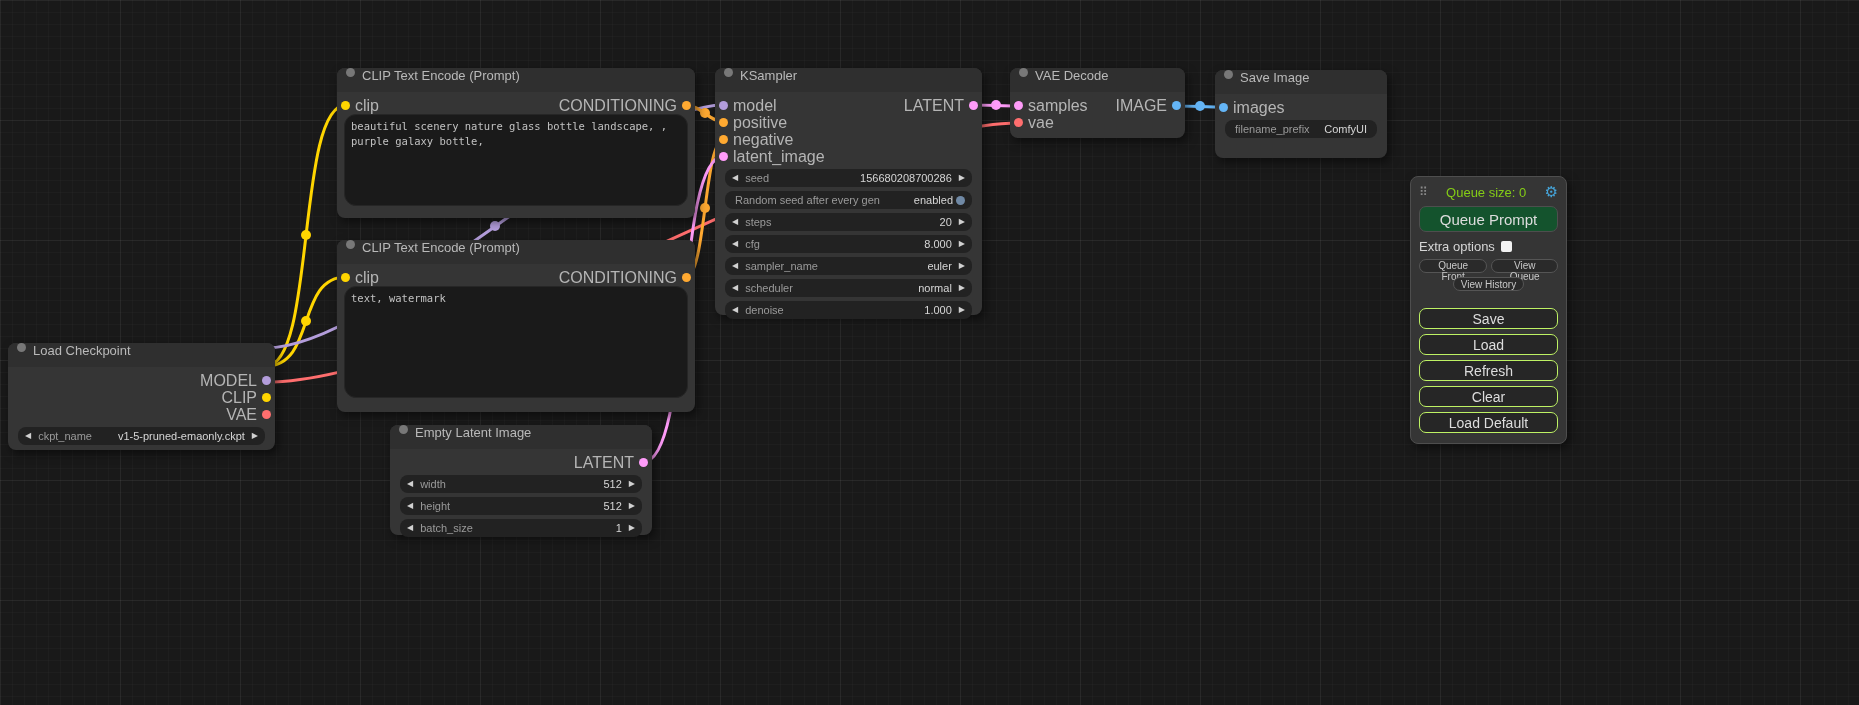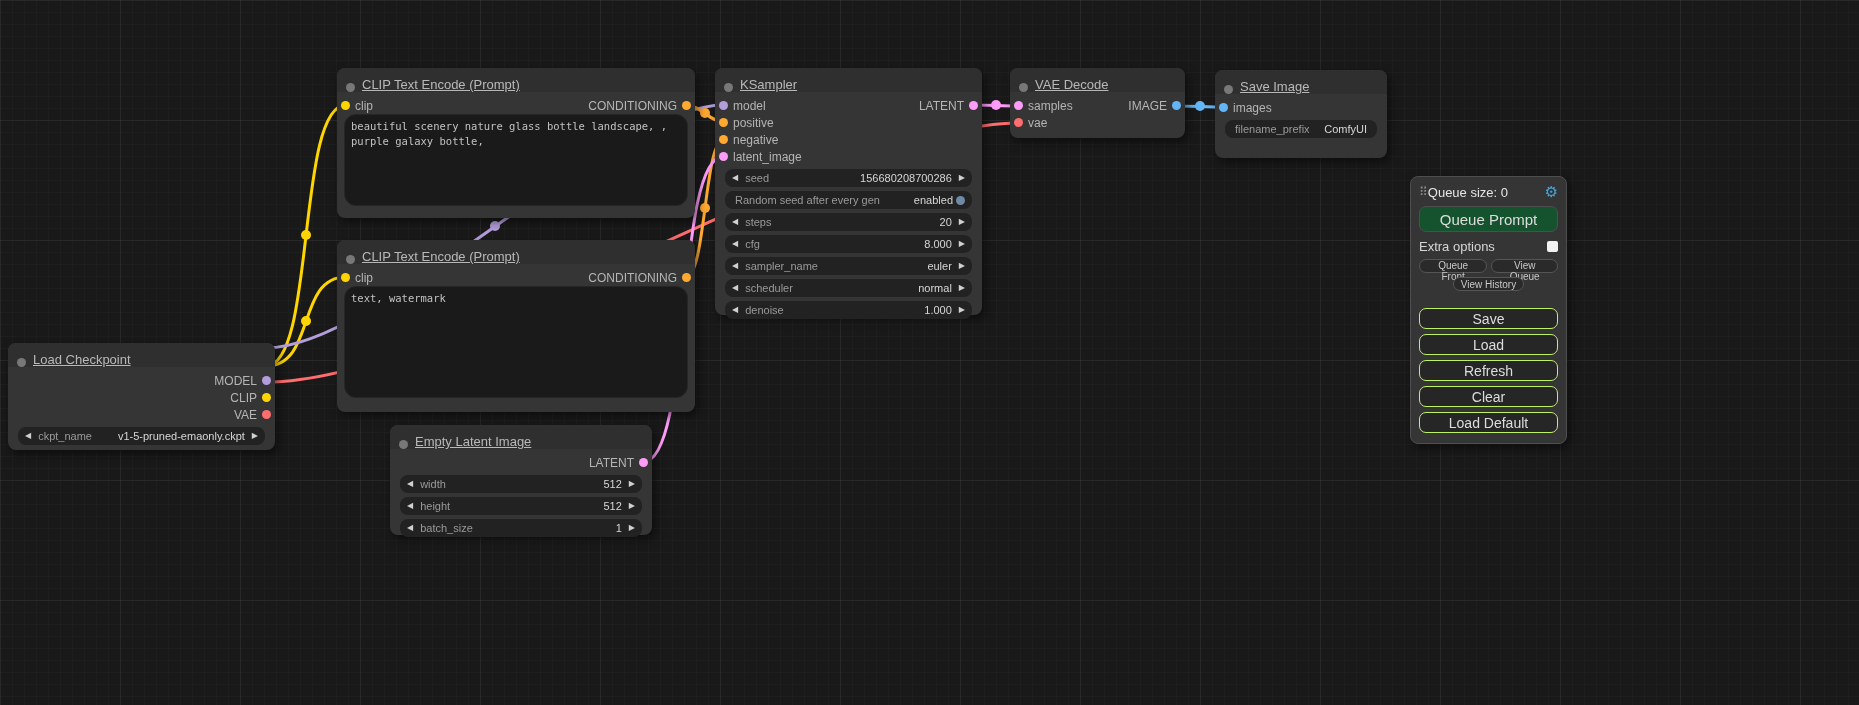--- a/index.html
+++ b/index.html
@@ -15,26 +15,26 @@
     background-size:120px 120px,120px 120px,12px 12px,12px 12px;
   }
   svg.wires { position:absolute; left:0; top:0; z-index:1; }
   svg.wires path { fill:none; stroke-width:3; stroke-linecap:round; }
 
   .node {
     position:absolute; z-index:2; background:#353535; border-radius:8px;
     box-shadow:3px 4px 10px rgba(0,0,0,0.5); color:#b5b5b5;
   }
   .node-title {
-    height:24px; display:flex; align-items:flex-end; gap:7px; padding:0 9px;
-    background:#2f2f2f; border-radius:8px 8px 0 0; font-size:13px; color:#b9b9b9;text-decoration:underline;
+    height:24px; display:flex; align-items:flex-start; gap:7px; padding:0 9px;
+    background:#2f2f2f; border-radius:8px 8px 0 0; font-size:13px; color:#b9b9b9;
   }
   .tdot { width:9px; height:9px; border-radius:50%; background:#787878; flex:0 0 auto; }
   .slots { position:relative; padding-top:5px; }
-  .srow { position:relative; height:17px; display:flex; align-items:center; font-size:12px; }
+  .srow { position:relative; height:17px; display:flex; align-items:center; font-size:16px; }
   .sdot { position:absolute; width:9px; height:9px; border-radius:50%; top:4px; }
   .sdot.in { left:4px; }
   .sdot.out { right:4px; }
   .slab-in { margin-left:18px; }
   .slab-out { margin-left:auto; margin-right:18px; }
   .c-model{background:#B39DDB} .c-clip{background:#FFD500} .c-vae{background:#FF6E6E}
   .c-cond{background:#FFA931} .c-latent{background:#FF9CF9} .c-image{background:#64B5F6}
 
   .widget {
     height:16px; margin:4px 10px 0 10px; background:#222; border-radius:8px;
@@ -64,28 +64,28 @@
   .ta2 { height:112px; }
 
   .queue-panel {
     position:absolute; z-index:3; left:1410px; top:176px; width:157px;
     background:#353535; border:1px solid #4e4e4e; border-radius:8px;
     padding:6px 8px 10px 8px; color:#cccccc;
     box-shadow:3px 4px 10px rgba(0,0,0,0.5);
   }
   .qp-header { display:flex; align-items:center; margin-bottom:5px; }
   .qp-drag { color:#8a8a8a; font-size:12px; cursor:grab; }
-  .qp-size { flex:1; text-align:left; font-size:13px; color:#e5e5e5; }
+  .qp-size { flex:1; text-align:center; font-size:13px; color:#84cc16; }
   .qp-gear { color:#45a4d9; font-size:15px; cursor:pointer; }
   button { font-family:"Liberation Sans", sans-serif; cursor:pointer; }
   .qp-big {
     display:block; width:100%; height:26px; background:#14532d; color:#dddddd;
     border:1px solid #4e4e4e; border-radius:7px; font-size:15px; margin-bottom:7px;
   }
-  .qp-extra { display:flex; align-items:center; justify-content:space-between; gap:6px;
+  .qp-extra { display:flex; align-items:center; justify-content:flex-start; gap:6px;
     font-size:13px; color:#d6d6d6; margin-bottom:5px; }
   .qp-check { width:11px; height:11px; background:#f2f2f2; border-radius:2px; display:inline-block; }
   .qp-pills { display:flex; justify-content:center; gap:4px; margin-bottom:4px; }
   .qp-pill {
     height:14px; line-height:11px; padding:0 7px; font-size:10px; color:#c8c8c8;
     background:#2a2a2a; border:1px solid #555; border-radius:8px;
   }
   .qp-btn {
     display:block; width:100%; height:21px; background:#262626; color:#dddddd;
     border:1px solid #bef264; border-radius:7px; font-size:14px; margin-top:5px;

